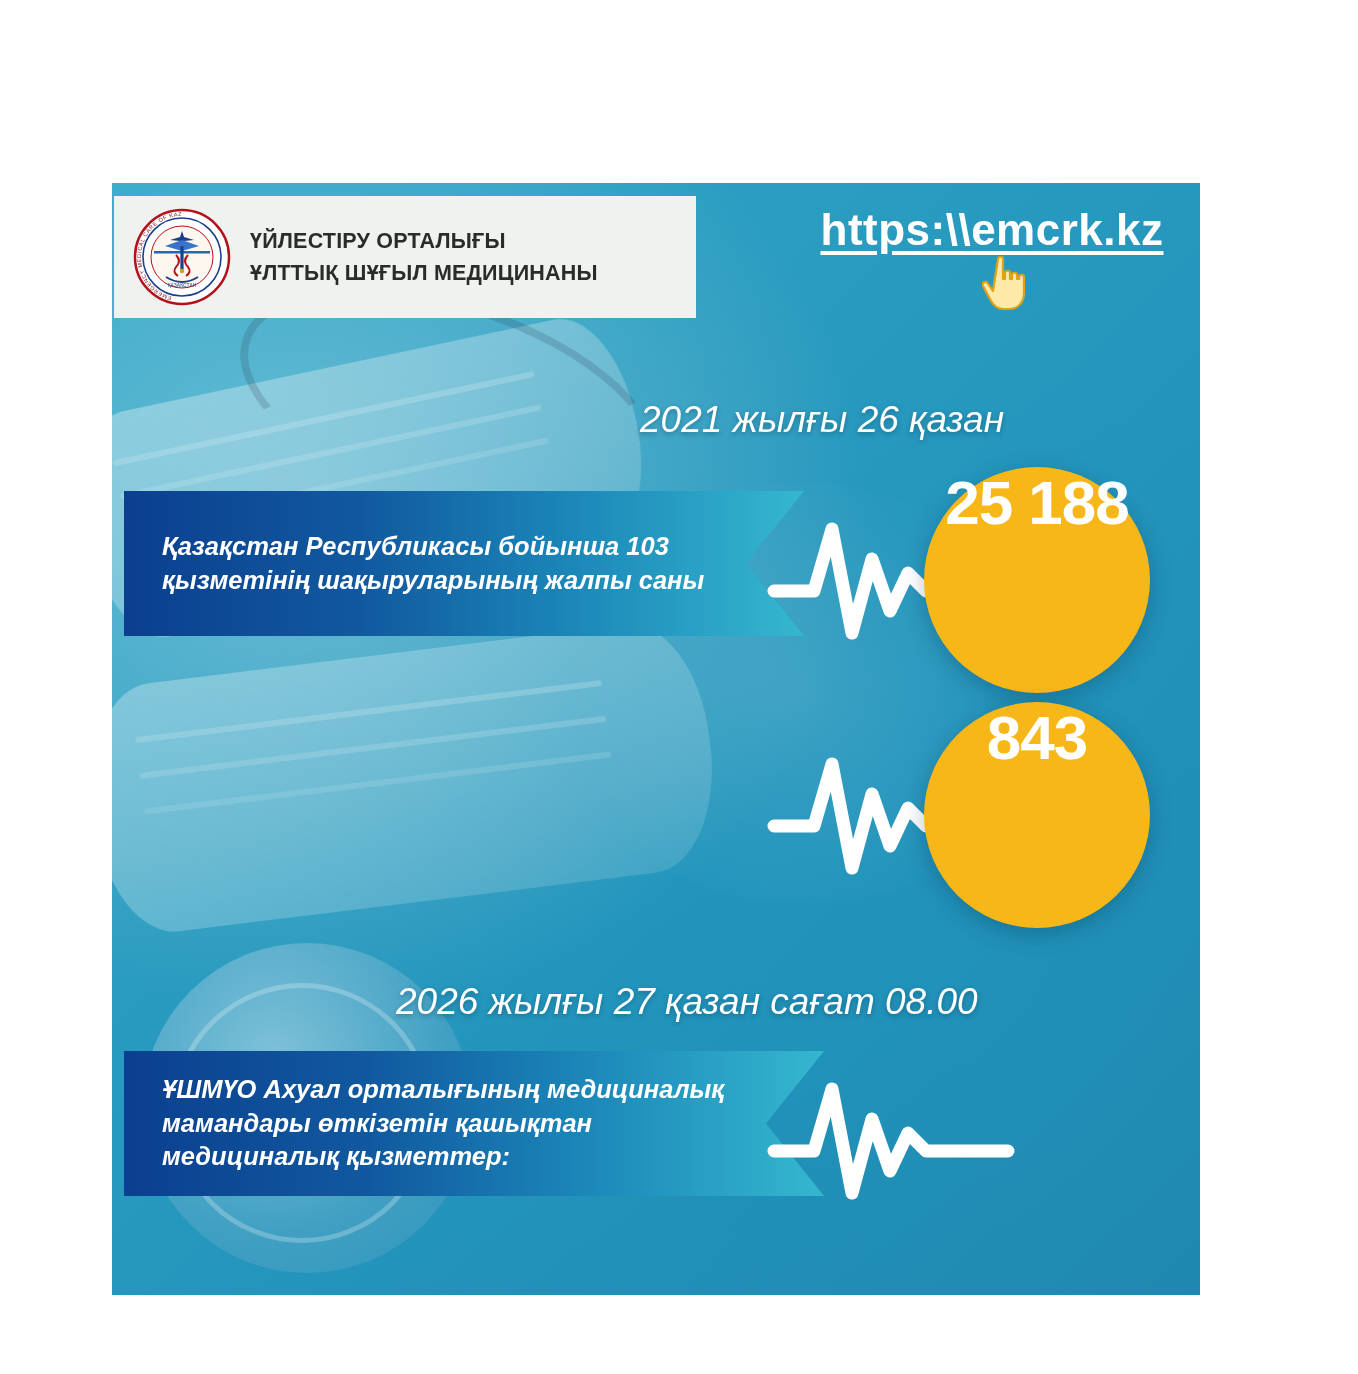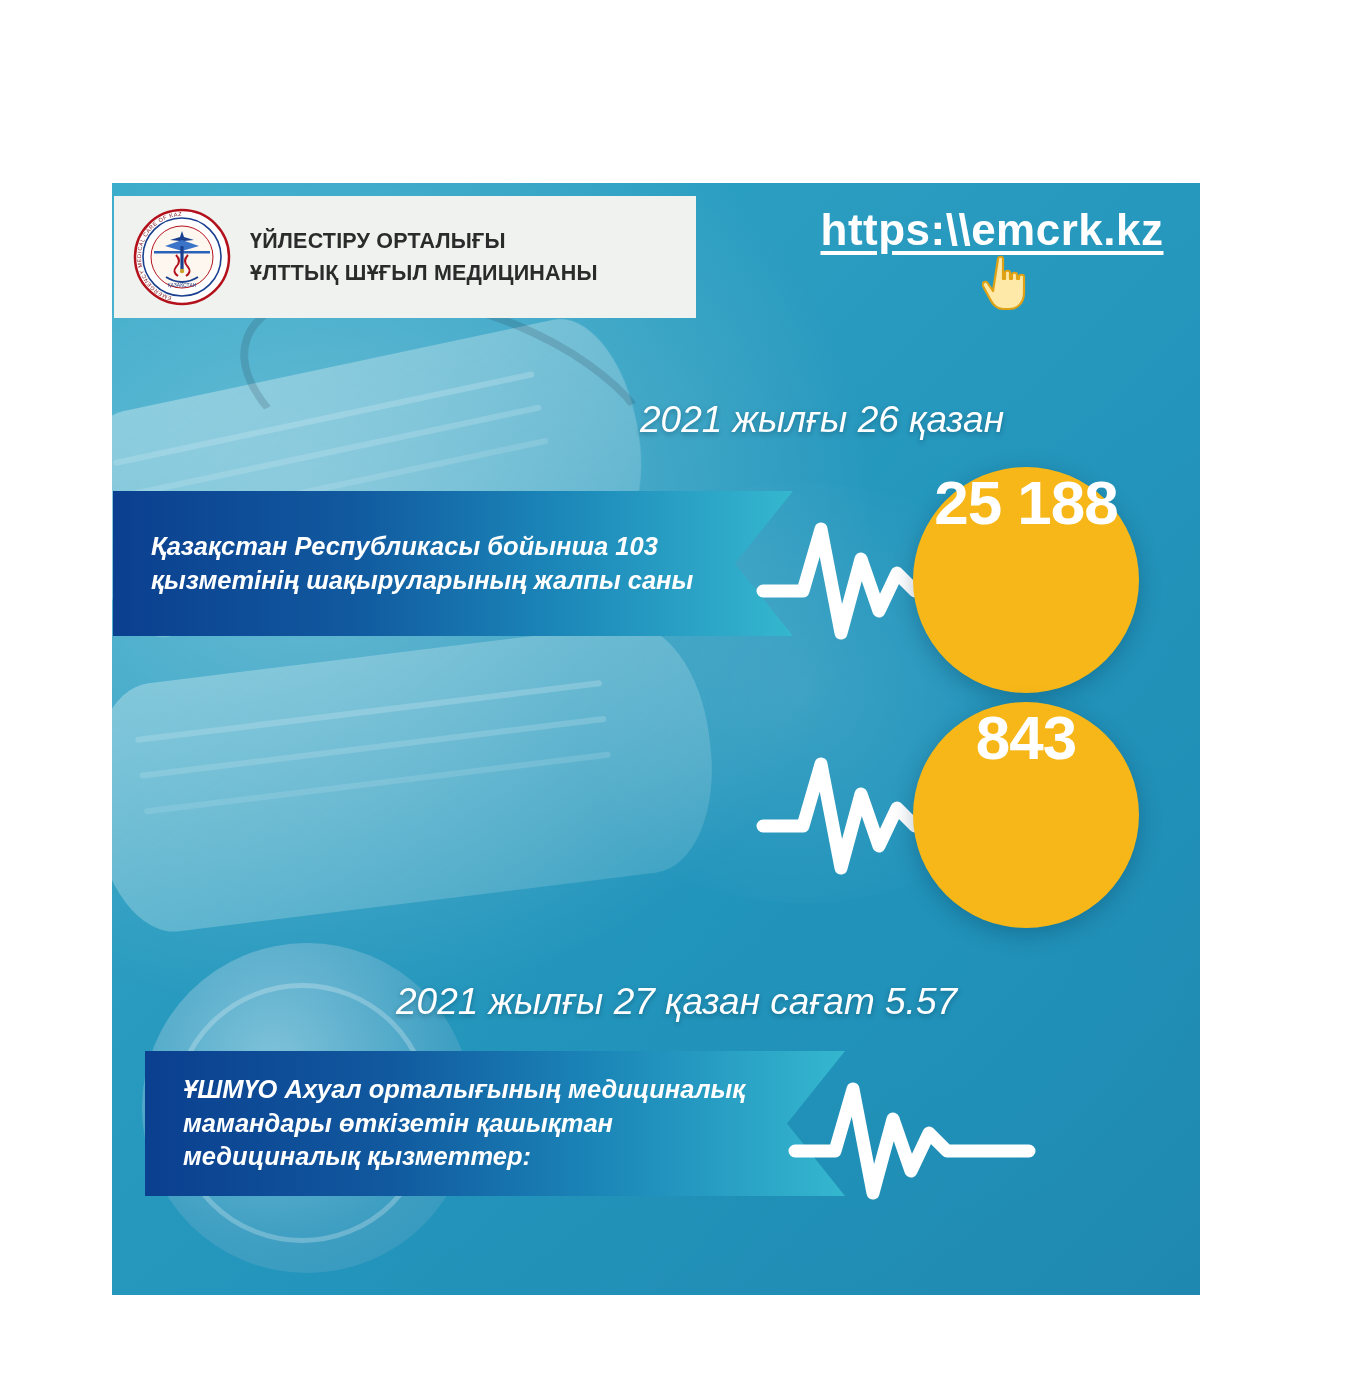--- a/index.html
+++ b/index.html
@@ -153,27 +153,27 @@
     white-space: nowrap;
     text-shadow: 0 2px 5px rgba(0,40,60,.35);
     margin-top: 16px;
   }
   #date-1 { left: 528px; top: 200px; }
   #date-2 { left: 284px; top: 782px; }
 
   
   .stat-row {
     position: absolute;
-    left: 1px;
+    left: 12px;
     width: 908px;
     height: 210px;
   }
   #row-1 { top: 290px; }
   #row-2 { top: 525px; }
-  #row-3 { top: 850px; margin-left: 32px; }
+  #row-3 { top: 850px; }
 
   .banner {
     position: absolute;
     left: 0;
     top: 18px;
     width: 680px;
     height: 145px;
     box-sizing: border-box;
     padding: 0 70px 0 38px;
     display: flex;
@@ -261,21 +261,21 @@
   <div class="url-wrap">
     <div class="url-text">https:\\emcrk.kz</div>
     <div class="cursor-hand">
       <svg viewBox="0 0 52 60" width="52" height="60" aria-hidden="true">
         <path d="M16 6 c0-3 5-3 5 0 v20 h2 v-6 c0-3 5-3 5 0 v6 h2 v-4 c0-3 5-3 5 0 v4 h2 v-2 c0-3 5-3 5 0 v16 c0 9-6 16-15 16 h-6 c-6 0-10-4-13-10 l-7-13 c-1.5-3 2.5-6 4.5-3 l5.5 8 z" fill="#ffe9a8" stroke="#e0a215" stroke-width="2.2" stroke-linejoin="round"></path>
       </svg>
     </div>
   </div>
 
   <div class="date-heading" id="date-1">2021 жылғы 26 қазан</div>
-  <div class="date-heading" id="date-2">2021 жылғы 27 қазан сағат 5.57</div>
+  <div class="date-heading" id="date-2">2026 жылғы 27 қазан сағат 08.00</div>
 
   <div class="stat-row" id="row-1">
     <div class="banner">
       <span>Қазақстан Республикасы бойынша 103 қызметінің шақыруларының жалпы саны</span>
     </div>
     <div class="pulse">
       <svg viewBox="0 0 250 205" width="250" height="205" aria-hidden="true">
         <polyline points="8,118 48,118 66,56 86,160 106,86 124,138 142,100 160,118 242,118" fill="none" stroke="#ffffff" stroke-width="13" stroke-linejoin="round" stroke-linecap="round"></polyline>
       </svg>
     </div>

